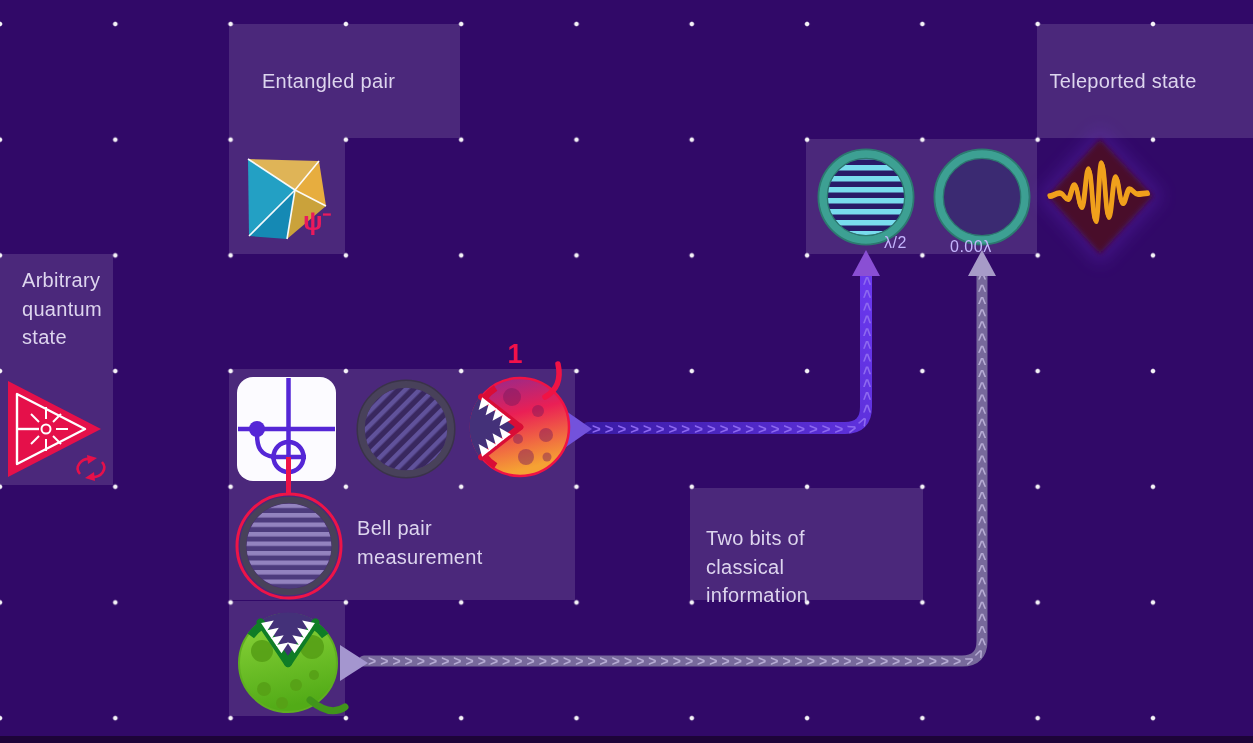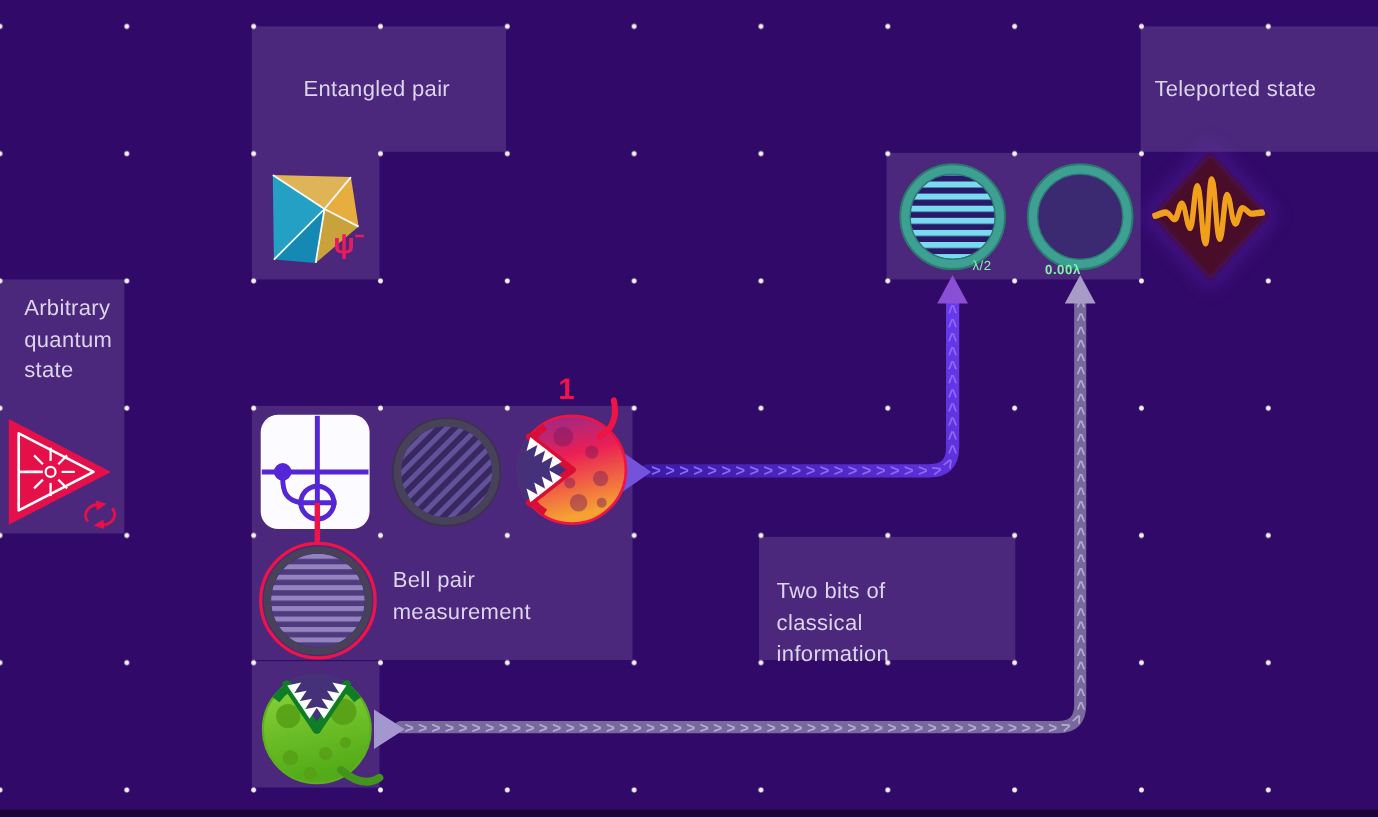--- a/index.html
+++ b/index.html
@@ -15,21 +15,21 @@
     background-size:115.3px 115.7px;
     background-position:-57.65px -33.85px;
   }
   .tile{position:absolute;background:rgba(255,255,255,0.13);z-index:1;}
   svg.scene{position:absolute;left:0;top:0;z-index:3;}
   .label{
     position:absolute;z-index:4;color:#ddd5ee;font-size:20px;line-height:28.5px;
     letter-spacing:.3px;
   }
   .label.center{display:flex;align-items:center;justify-content:center;text-align:center;}
-  .wp-label{position:absolute;z-index:4;color:#86efac;font-size:12px;letter-spacing:.5px;}
+  .wp-label{position:absolute;z-index:4;color:#c4b5fd;font-size:16px;letter-spacing:.5px;}
   .psi{position:absolute;z-index:4;color:#ea1a5c;font-size:26px;font-weight:700;}
   .count{position:absolute;z-index:4;color:#f2114a;font-size:27px;font-weight:700;}
   .bottom-bar{position:absolute;left:0;top:736px;width:1253px;height:7px;background:#1d0439;z-index:6;}
 </style>
 </head>
 <body>
 
 <div class="tile" style="left:229px;top:24px;width:231px;height:114px;"></div>
 <div class="tile" style="left:229px;top:138px;width:116px;height:116px;"></div>
 <div class="tile" style="left:0px;top:254px;width:113px;height:231px;"></div>
@@ -218,24 +218,24 @@
   </g>
 
   <g>
     <polygon points="1100,128 1163,196 1100,265 1038,196" fill="#6d2fd0" opacity="0.3" filter="url(#glow)"></polygon>
     <polygon points="1100,139 1153,196 1100,254 1048,196" fill="#491129" filter="url(#soft)"></polygon>
     <path id="wavepk" d="M1050,197 c3,0 6,-3 10,-3 s5,6 8,6 s4,-14 7,-14 s4,22 7,22 s4,-38 7,-38 s4,52 7,52 s3,-58 6,-58 s4,54 7,54 s4,-40 7,-40 s4,26 7,26 s4,-14 7,-14 s5,5 8,5 s7,-1 10,-1" fill="none" stroke="#f0a01c" stroke-width="4.2" stroke-linecap="round"></path>
     <use href="#wavepk" transform="translate(-0.6,-1.6)" stroke="#ffd78e" stroke-width="1.5" fill="none"></use>
   </g>
 </svg>
 
-<div class="label center" style="left:227px;top:24px;width:231px;height:114px;">Entangled pair</div>
+<div class="label center" style="left:213px;top:24px;width:231px;height:114px;">Entangled pair</div>
 <div class="label" style="left:9px;top:266px;width:100px;margin-left:13px;">Arbitrary quantum state</div>
 <div class="label" style="left:357px;top:514px;width:200px;">Bell pair measurement</div>
 <div class="label" style="left:706px;top:524px;width:150px;">Two bits of classical information</div>
 <div class="label center" style="left:1037px;top:24px;width:172px;height:114px;">Teleported state</div>
 
 <div class="wp-label" style="left:884px;top:234px;width:50px;">λ/2</div>
-<div class="wp-label" style="left:950px;top:238px;width:90px;font-weight:bold;">0.00λ</div>
+<div class="wp-label" style="left:950px;top:238px;width:90px;">0.00λ</div>
 <div class="psi" style="left:303px;top:202px;">ψ⁻</div>
 <div class="count" style="left:500px;top:339px;width:30px;text-align:center;">1</div>
 
 <div class="bottom-bar"></div>
 
 </body></html>

